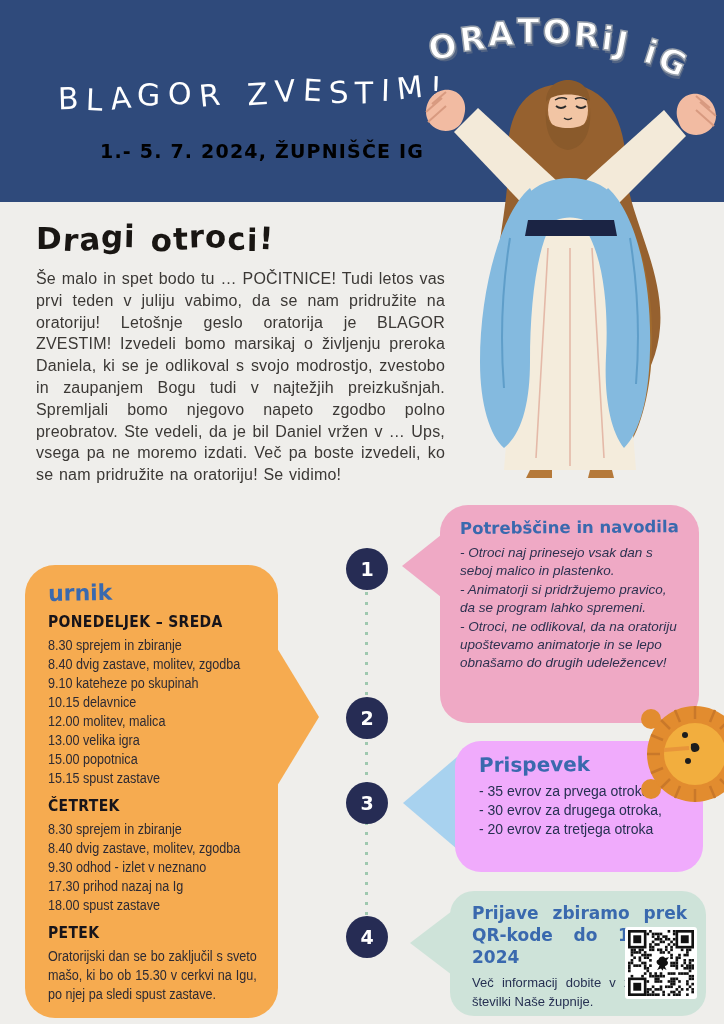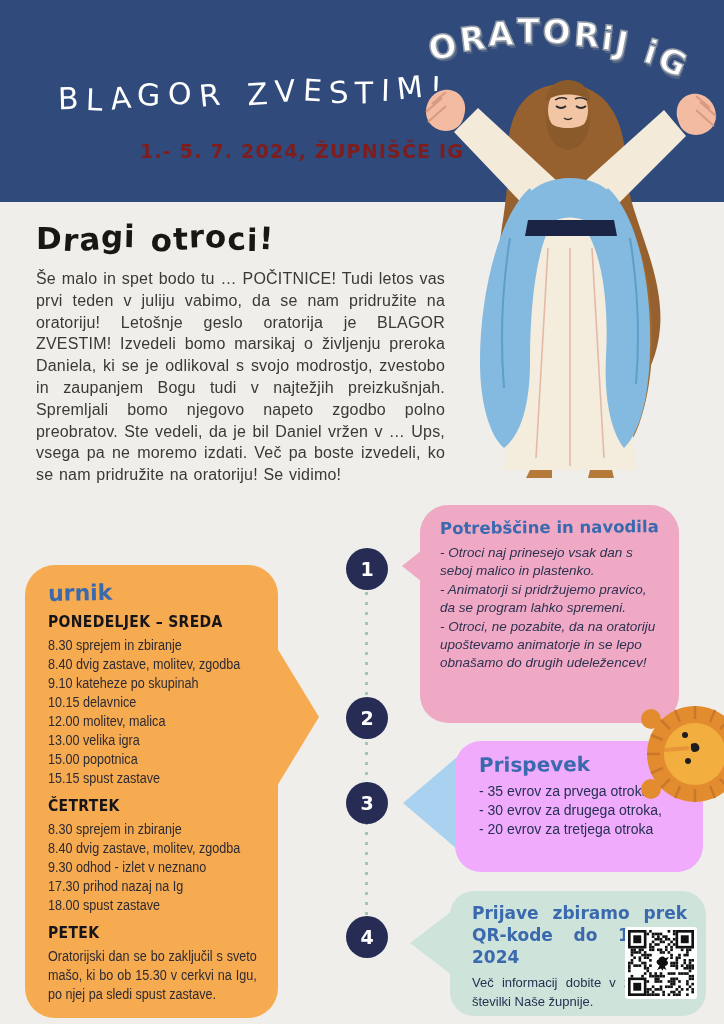--- a/index.html
+++ b/index.html
@@ -5,23 +5,23 @@
   html,body{margin:0;padding:0;background:#cfd2d6;}
   .page{position:relative;width:724px;height:1024px;margin:0 auto;background:#efeeeb;
         overflow:hidden;font-family:"Liberation Sans",sans-serif;}
 
   
   .band{position:absolute;left:0;top:0;width:724px;height:202px;background:#2f4a7b;}
   .blagor{position:absolute;left:58px;top:76px;width:400px;color:#ffffff;
           font-family:"DejaVu Sans",sans-serif;font-size:30px;font-weight:400;
           transform:rotate(-1.5deg);white-space:nowrap;}
   .blagor .jit{display:inline-block;margin-right:0.24em;}
-  .dateline{position:absolute;left:100px;top:140px;color:#7f1d1d;
+  .dateline{position:absolute;left:100px;top:140px;color:#000000;
             font-family:"DejaVu Sans",sans-serif;font-size:19px;font-weight:800;
-            letter-spacing:1.2px;white-space:nowrap;margin-left:40px;}
+            letter-spacing:1.2px;white-space:nowrap;}
   .logo{position:absolute;left:428px;top:16px;width:296px;height:92px;z-index:6;
         font-family:"DejaVu Sans",sans-serif;font-weight:700;font-size:33px;
         color:#ffffff;transform:rotate(2deg);white-space:nowrap;}
   .logo .glyph{display:inline-block;margin-right:3px;
         -webkit-text-stroke:1.5px #98a0ab;
         text-shadow:2px 3px 0 rgba(110,120,138,.55);}
   .logo .sp{display:inline-block;width:14px;}
 
   
   .jesus{position:absolute;left:418px;top:78px;width:306px;height:412px;z-index:3;}
@@ -54,21 +54,21 @@
   .dotline{position:absolute;left:365px;top:572px;width:3px;height:362px;z-index:0;
            background:repeating-linear-gradient(to bottom,#9fc8af 0 3px,transparent 3px 10px);}
   .step{position:absolute;left:346px;width:42px;height:42px;border-radius:50%;
         background:#262c54;color:#ffffff;display:flex;align-items:center;
         justify-content:center;font-family:"DejaVu Sans",sans-serif;font-size:19px;
         font-weight:800;z-index:2;}
   .step1{top:548px}.step2{top:697px}.step3{top:782px}.step4{top:916px}
 
   
   .box-title{color:#3a69ae;font-family:"DejaVu Sans",sans-serif;font-weight:800;}
-  .pink-box{position:absolute;left:420px;top:505px;width:259px;height:218px;
+  .pink-box{position:absolute;left:440px;top:505px;width:259px;height:218px;
             background:#efa9c5;border-radius:28px;box-sizing:border-box;
             padding:13px 14px 10px 20px;z-index:1;}
   .pink-tail{position:absolute;left:402px;top:531px;width:44px;height:70px;
              background:#efa9c5;clip-path:polygon(100% 0,0 50%,100% 100%);z-index:1;}
   .pink-box .box-title{font-size:16.5px;white-space:nowrap;transform:rotate(-.5deg);
                        margin-bottom:7px;}
   .pink-item{color:#2c3150;font-size:13.5px;line-height:18.4px;font-style:italic;}
 
   .blue-box{position:absolute;left:455px;top:741px;width:248px;height:131px;
             background:#f0abfc;border-radius:26px;box-sizing:border-box;
@@ -173,21 +173,21 @@
   <div class="step step1">1</div>
   <div class="step step2">2</div>
   <div class="step step3">3</div>
   <div class="step step4">4</div>
 
   <div class="pink-tail"></div>
   <div class="pink-box">
     <div class="box-title">Potrebščine in navodila</div>
     <div class="pink-item">- Otroci naj prinesejo vsak dan s seboj malico in plastenko.</div>
     <div class="pink-item">- Animatorji si pridržujemo pravico, da se program lahko spremeni.</div>
-    <div class="pink-item">- Otroci, ne pozabite, da na oratoriju upoštevamo animatorje in se lepo obnašamo do drugih udeležencev!</div>
+    <div class="pink-item">- Otroci, ne odlikoval, da na oratoriju upoštevamo animatorje in se lepo obnašamo do drugih udeležencev!</div>
   </div>
 
   <div class="blue-tail"></div>
   <div class="blue-box">
     <div class="box-title">Prispevek</div>
     <div class="blue-item">- 35 evrov za prvega otroka,</div>
     <div class="blue-item">- 30 evrov za drugega otroka,</div>
     <div class="blue-item">- 20 evrov za tretjega otroka</div>
   </div>
 

